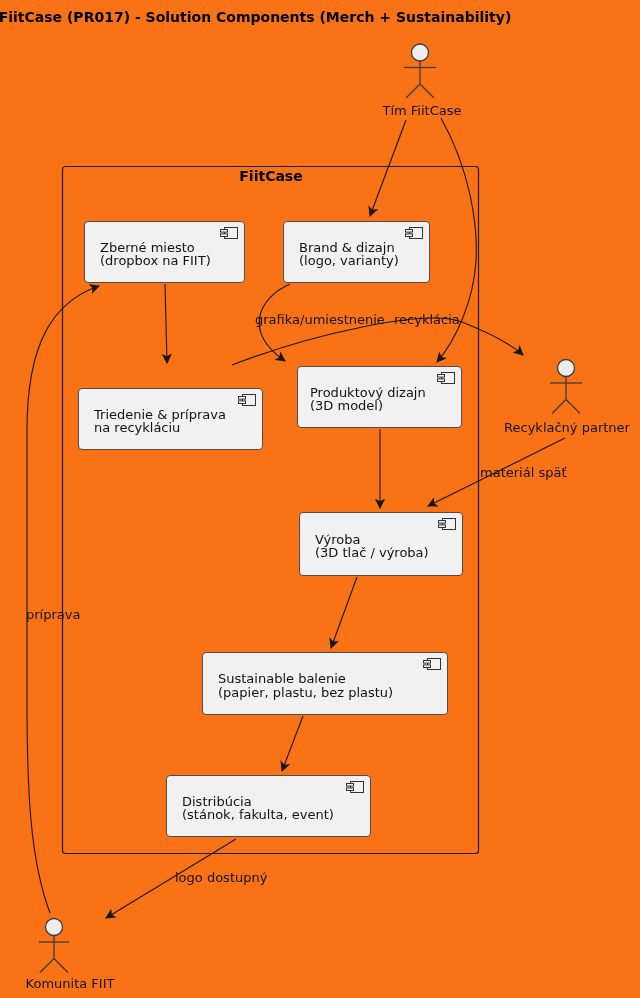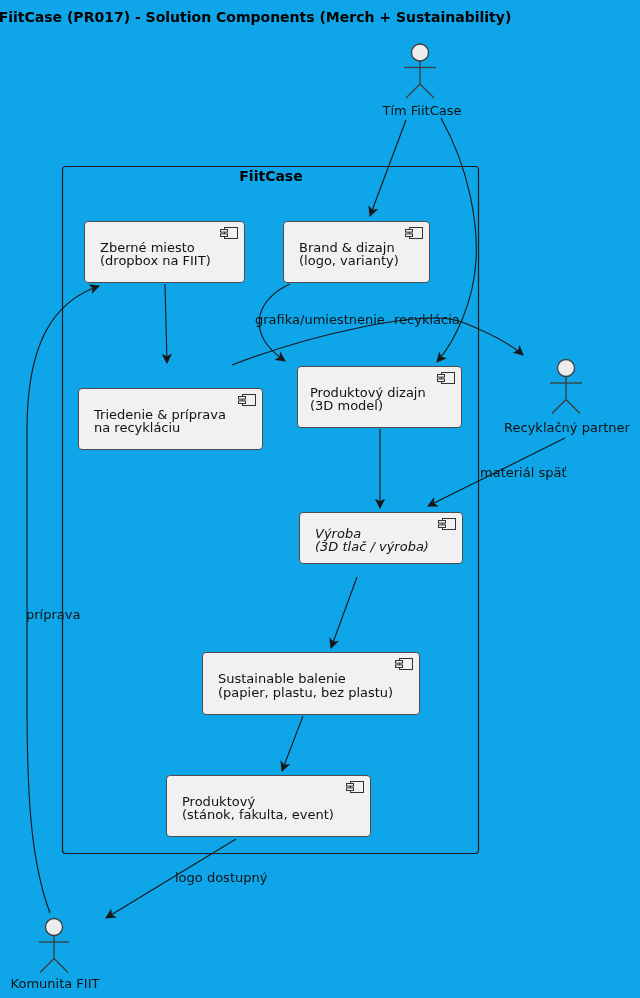--- a/index.html
+++ b/index.html
@@ -1,17 +1,17 @@
 <!DOCTYPE html>
 <html><head>
 <meta charset="utf-8">
 <style>
   html,body{margin:0;padding:0;background:#fff;}
   #canvas{
-    position:relative;width:640px;height:998px;background:#0ea5e9;
+    position:relative;width:640px;height:998px;background:#f97316;
     font-family:"DejaVu Sans","Liberation Sans",sans-serif;color:#111;overflow:hidden;
   }
   .diagram-title{
     position:absolute;top:9px;left:255px;transform:translateX(-50%);
     font-size:14px;font-weight:bold;white-space:nowrap;color:#000;
   }
   .frame-label{
     position:absolute;top:168px;left:271px;transform:translateX(-50%);
     font-size:14px;font-weight:bold;white-space:nowrap;color:#000;
   }
@@ -73,59 +73,59 @@
   <div class="comp-box" style="left:297px;top:366px;width:165px;height:62px;padding-left:12px;">
     <svg class="comp-icon" width="18" height="12" viewBox="0 0 18 12">
       <rect x="4.5" y="0.5" width="13" height="11" fill="#f1f1f1" stroke="#333" stroke-width="1"></rect>
       <rect x="0.5" y="2.5" width="7" height="2.6" fill="#f1f1f1" stroke="#333" stroke-width="1"></rect>
       <rect x="0.5" y="6.9" width="7" height="2.6" fill="#f1f1f1" stroke="#333" stroke-width="1"></rect>
     </svg>
     <span class="box-line">Produktový dizajn</span>
     <span class="box-line">(3D model)</span>
   </div>
 
-  <div class="comp-box" style="left:299px;top:512px;width:164px;height:52px;font-style:italic;">
+  <div class="comp-box" style="left:299px;top:512px;width:164px;height:64px;">
     <svg class="comp-icon" width="18" height="12" viewBox="0 0 18 12">
       <rect x="4.5" y="0.5" width="13" height="11" fill="#f1f1f1" stroke="#333" stroke-width="1"></rect>
       <rect x="0.5" y="2.5" width="7" height="2.6" fill="#f1f1f1" stroke="#333" stroke-width="1"></rect>
       <rect x="0.5" y="6.9" width="7" height="2.6" fill="#f1f1f1" stroke="#333" stroke-width="1"></rect>
     </svg>
     <span class="box-line">Výroba</span>
     <span class="box-line">(3D tlač / výroba)</span>
   </div>
 
-  <div class="comp-box" style="left:202px;top:652px;width:218px;height:63px;">
+  <div class="comp-box" style="left:202px;top:652px;width:246px;height:63px;">
     <svg class="comp-icon" width="18" height="12" viewBox="0 0 18 12">
       <rect x="4.5" y="0.5" width="13" height="11" fill="#f1f1f1" stroke="#333" stroke-width="1"></rect>
       <rect x="0.5" y="2.5" width="7" height="2.6" fill="#f1f1f1" stroke="#333" stroke-width="1"></rect>
       <rect x="0.5" y="6.9" width="7" height="2.6" fill="#f1f1f1" stroke="#333" stroke-width="1"></rect>
     </svg>
     <span class="box-line">Sustainable balenie</span>
     <span class="box-line">(papier, plastu, bez plastu)</span>
   </div>
 
   <div class="comp-box" style="left:166px;top:775px;width:205px;height:62px;">
     <svg class="comp-icon" width="18" height="12" viewBox="0 0 18 12">
       <rect x="4.5" y="0.5" width="13" height="11" fill="#f1f1f1" stroke="#333" stroke-width="1"></rect>
       <rect x="0.5" y="2.5" width="7" height="2.6" fill="#f1f1f1" stroke="#333" stroke-width="1"></rect>
       <rect x="0.5" y="6.9" width="7" height="2.6" fill="#f1f1f1" stroke="#333" stroke-width="1"></rect>
     </svg>
-    <span class="box-line">Produktový</span>
+    <span class="box-line">Distribúcia</span>
     <span class="box-line">(stánok, fakulta, event)</span>
   </div>
 
   <div class="edge-label" style="left:255px;top:312px;">grafika/umiestnenie</div>
   <div class="edge-label" style="left:394px;top:312px;">recyklácia</div>
   <div class="edge-label" style="left:480px;top:465px;">materiál späť</div>
   <div class="edge-label" style="left:26px;top:607px;">príprava</div>
   <div class="edge-label" style="left:175px;top:870px;">logo dostupný</div>
 
   <div class="actor-label" style="left:422px;top:103px;">Tím FiitCase</div>
   <div class="actor-label" style="left:567px;top:420px;">Recyklačný partner</div>
-  <div class="actor-label" style="left:55px;top:976px;text-align:right;">Komunita FIIT</div>
+  <div class="actor-label" style="left:70px;top:976px;text-align:right;">Komunita FIIT</div>
 
   <svg class="overlay" width="640" height="998" viewBox="0 0 640 998">
     <defs>
       <marker id="arrow" viewBox="0 0 10 10" refX="9" refY="5" markerWidth="9.5" markerHeight="9.5" orient="auto-start-reverse">
         <path d="M0,0 L10,5 L0,10 L2.5,5 z" fill="#181818"></path>
       </marker>
     </defs>
 
     <rect x="62.5" y="166.5" width="416" height="687" rx="3" fill="none" stroke="#1c1c1c" stroke-width="1.2"></rect>
 

